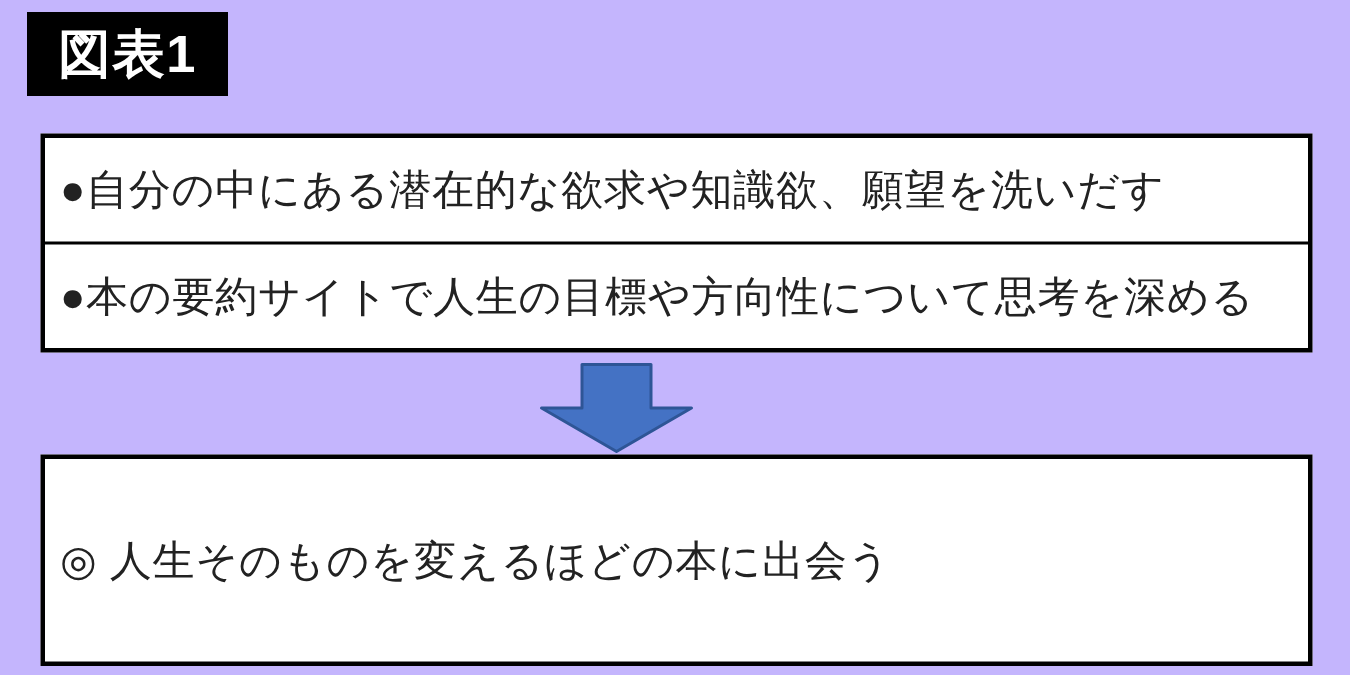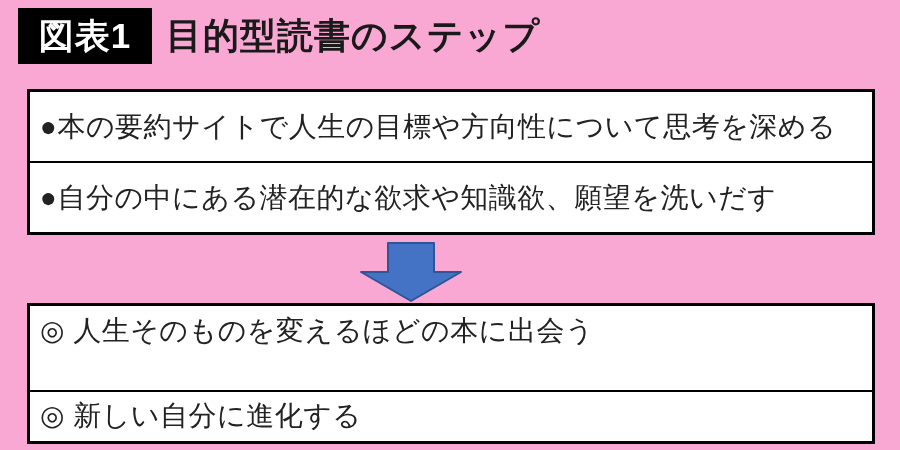--- a/index.html
+++ b/index.html
@@ -5,21 +5,21 @@
   html, body {
     margin: 0;
     padding: 0;
     background: #ffffff;
     font-family: "Liberation Sans", "DejaVu Sans", sans-serif;
   }
   .canvas {
     position: relative;
     width: 900px;
     height: 450px;
-    background: #f9a8d4;
+    background: #c4b5fd;
     overflow: hidden;
   }
 
   
   .fig-badge {
     position: absolute;
     left: 18px;
     top: 8px;
     width: 134px;
     height: 56px;
@@ -83,29 +83,27 @@
     height: 62px;
     z-index: 2;
   }
 </style>
 </head>
 <body>
 
 <div class="canvas">
 
   <div class="fig-badge">図表1</div>
-  <div class="fig-title">目的型読書のステップ</div>
 
   <div class="box box-steps">
+    <div class="row">●自分の中にある潜在的な欲求や知識欲、願望を洗いだす</div>
     <div class="row">●本の要約サイトで人生の目標や方向性について思考を深める</div>
-    <div class="row">●自分の中にある潜在的な欲求や知識欲、願望を洗いだす</div>
   </div>
 
   <svg class="down-arrow" viewBox="0 0 116 62" xmlns="http://www.w3.org/2000/svg" aria-hidden="true">
     <polygon points="35,2 81,2 81,31 108,31 58,60 8,31 35,31" stroke="#2E5596" stroke-width="2" stroke-linejoin="round" fill="#4472C4"></polygon>
   </svg>
 
   <div class="box box-results">
     <div class="row">◎ 人生そのものを変えるほどの本に出会う</div>
-    <div class="row">◎ 新しい自分に進化する</div>
   </div>
 
 </div>
 
 </body></html>

